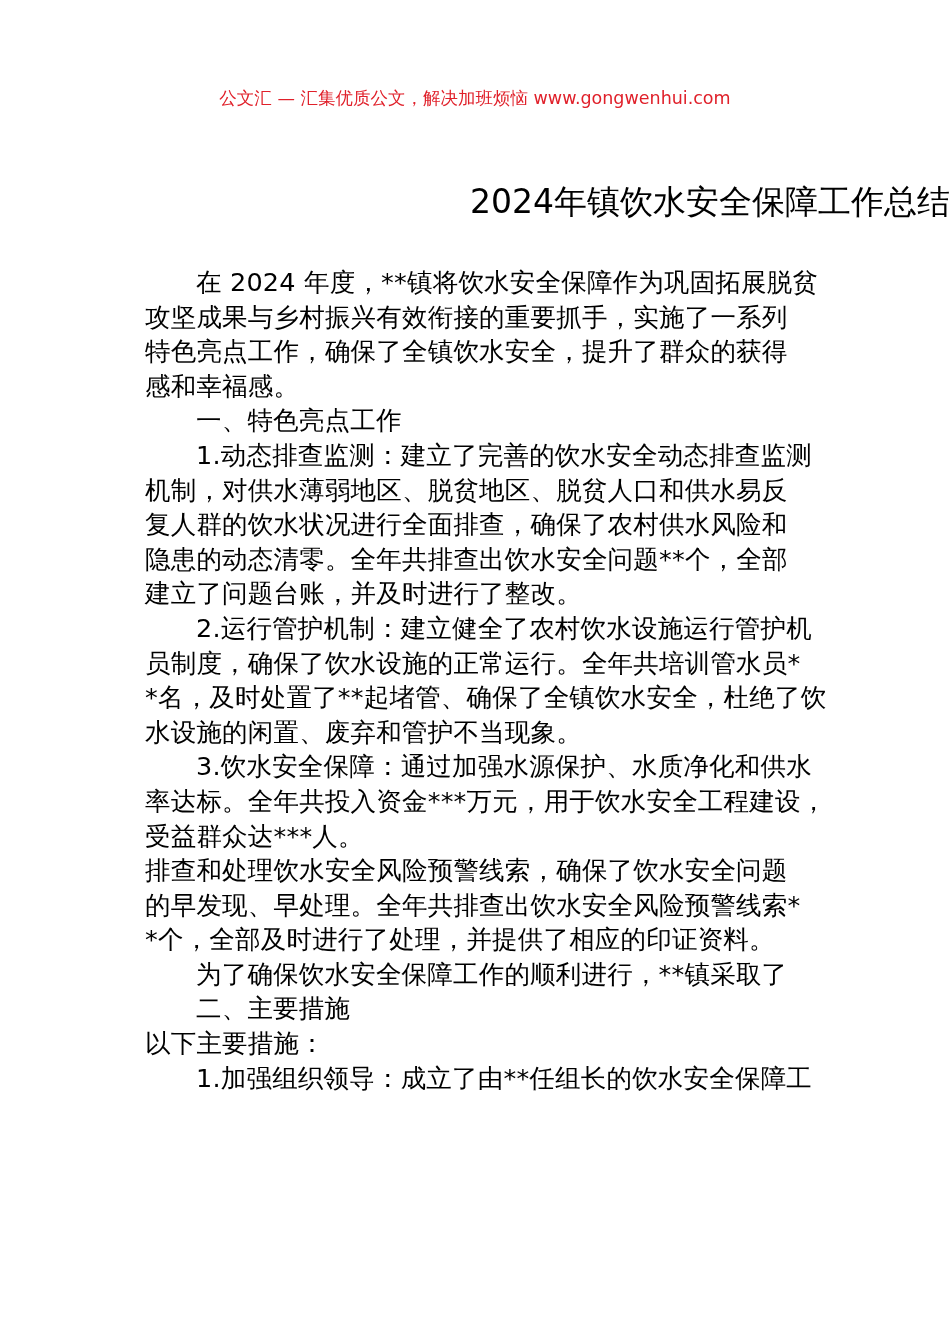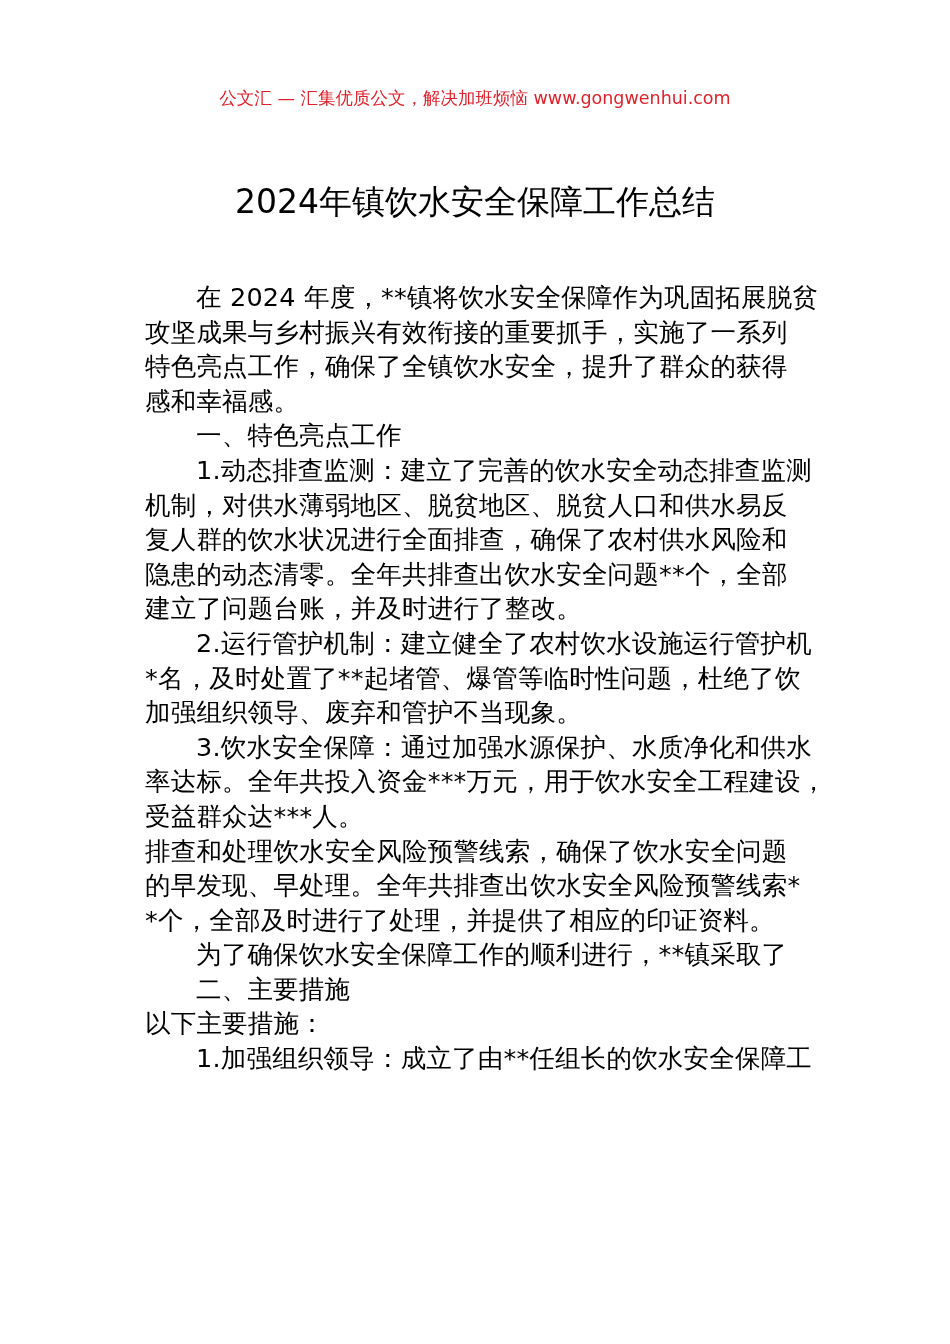--- a/index.html
+++ b/index.html
@@ -33,31 +33,31 @@
       font-size: 17.5px;
       line-height: 24px;
       letter-spacing: 0px;
       white-space: nowrap;
     }
     .title {
       position: absolute;
       left: 0;
       top: 180px;
       width: 950px;
-      text-align: center;
+      text-align: right;
       font-family: "DejaVu Sans", "Liberation Sans", sans-serif;
       font-size: 33px;
       line-height: 44px;
       white-space: nowrap;
       color: #000;
     }
     .body {
       position: absolute;
       left: 145px;
-      top: 280px;
+      top: 265px;
       width: 690px;
     }
     .line {
       height: 34.6px;
       line-height: 34.6px;
       font-size: 25.5px;
       white-space: nowrap;
       color: #000;
       letter-spacing: 0.2px;
     }
@@ -76,22 +76,23 @@
       <div class="line">攻坚成果与乡村振兴有效衔接的重要抓手，实施了一系列</div>
       <div class="line">特色亮点工作，确保了全镇饮水安全，提升了群众的获得</div>
       <div class="line">感和幸福感。</div>
       <div class="line indent">一、特色亮点工作</div>
       <div class="line indent">1.动态排查监测：建立了完善的饮水安全动态排查监测</div>
       <div class="line">机制，对供水薄弱地区、脱贫地区、脱贫人口和供水易反</div>
       <div class="line">复人群的饮水状况进行全面排查，确保了农村供水风险和</div>
       <div class="line">隐患的动态清零。全年共排查出饮水安全问题**个，全部</div>
       <div class="line">建立了问题台账，并及时进行了整改。</div>
       <div class="line indent">2.运行管护机制：建立健全了农村饮水设施运行管护机</div>
-      <div class="line">*名，及时处置了**起堵管、爆管等临时性问题，杜绝了饮</div>
-      <div class="line">加强组织领导、废弃和管护不当现象。</div>
+      <div class="line">员制度，确保了饮水设施的正常运行。全年共培训管水员*</div>
+      <div class="line">*名，及时处置了**起堵管、确保了全镇饮水安全，杜绝了饮</div>
+      <div class="line">水设施的闲置、废弃和管护不当现象。</div>
       <div class="line indent">3.饮水安全保障：通过加强水源保护、水质净化和供水</div>
       <div class="line">率达标。全年共投入资金***万元，用于饮水安全工程建设，</div>
       <div class="line">受益群众达***人。</div>
       <div class="line">排查和处理饮水安全风险预警线索，确保了饮水安全问题</div>
       <div class="line">的早发现、早处理。全年共排查出饮水安全风险预警线索*</div>
       <div class="line">*个，全部及时进行了处理，并提供了相应的印证资料。</div>
       <div class="line indent">为了确保饮水安全保障工作的顺利进行，**镇采取了</div>
       <div class="line indent">二、主要措施</div>
       <div class="line">以下主要措施：</div>
       <div class="line indent">1.加强组织领导：成立了由**任组长的饮水安全保障工</div>

